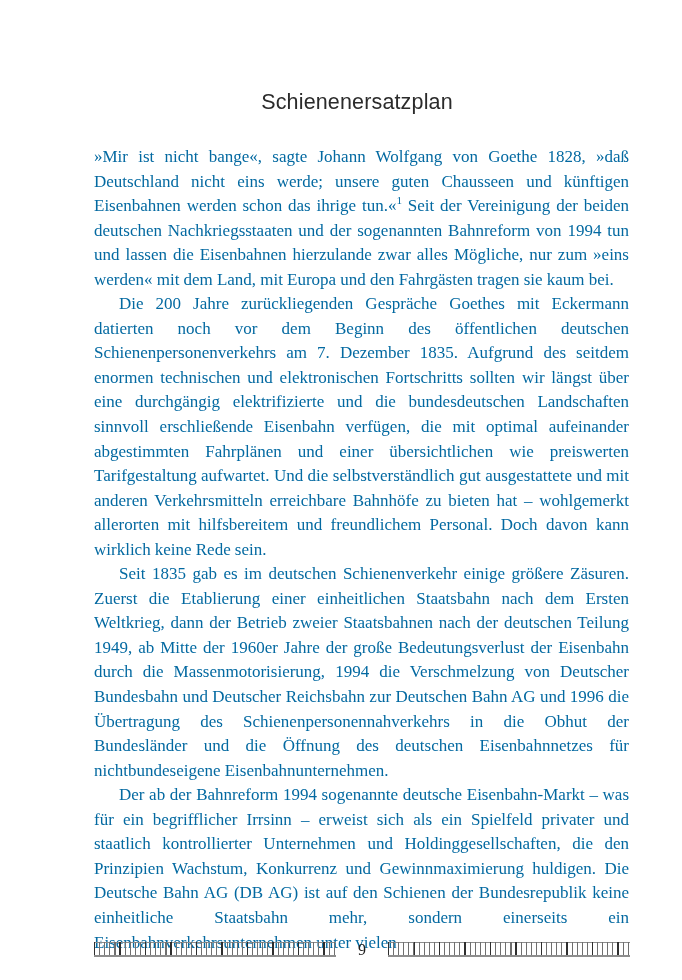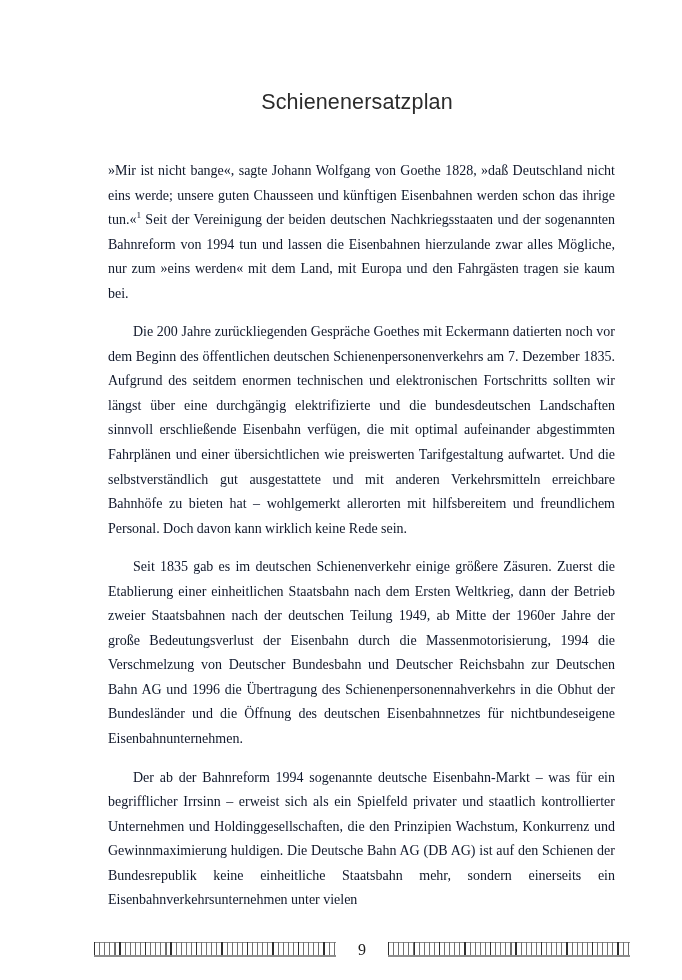--- a/index.html
+++ b/index.html
@@ -40,28 +40,28 @@
 
   
   .textblock {
     position: absolute;
     left: 78px;
     top: 145px;
     width: 535px;
   }
 
   .para {
-    margin: 14px;
-    font-size: 14px;
+    margin: 0;
+    font-size: 17px;
     line-height: 24.55px;
     text-align: justify;
     text-justify: inter-word;
     -webkit-hyphens: manual;
     hyphens: manual;
-    color: #0f172a;
+    color: #0369a1;
     word-spacing: -0.1px;
   }
   .para + .para {
     text-indent: 25px;
   }
 
   .para em,
   .ital {
   }
 

